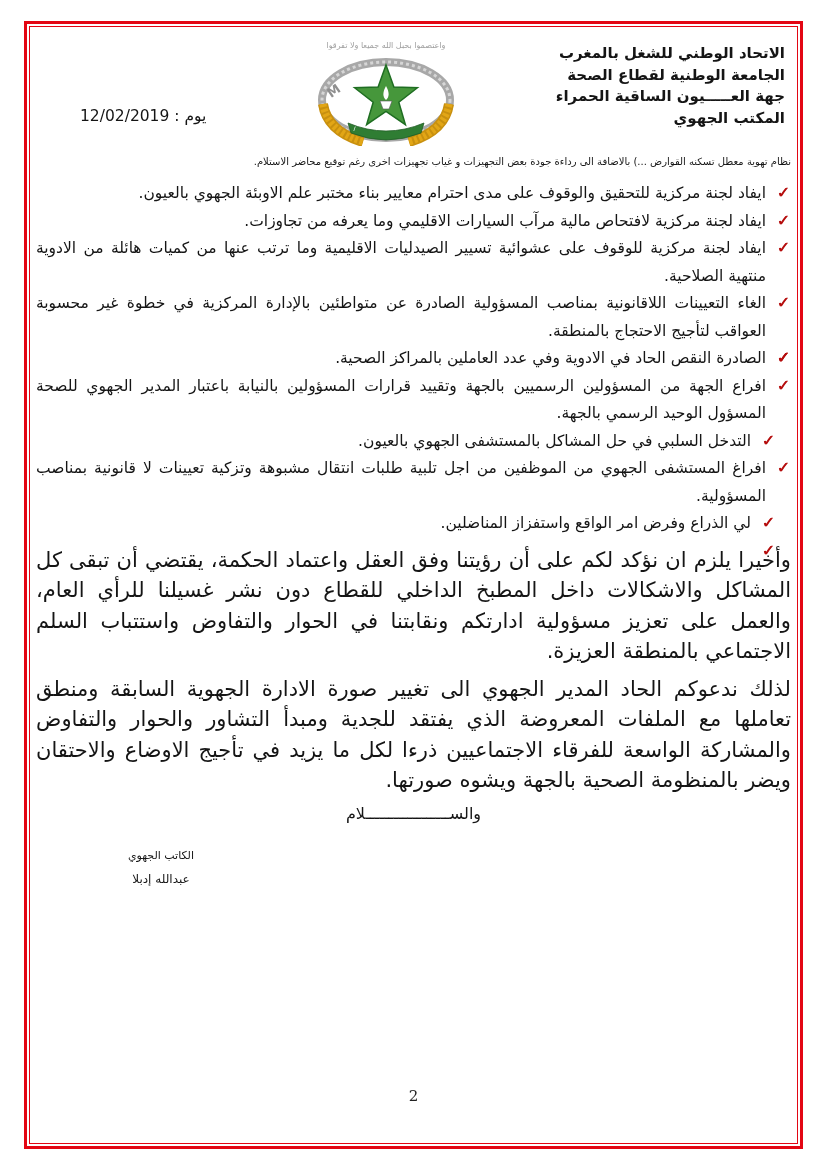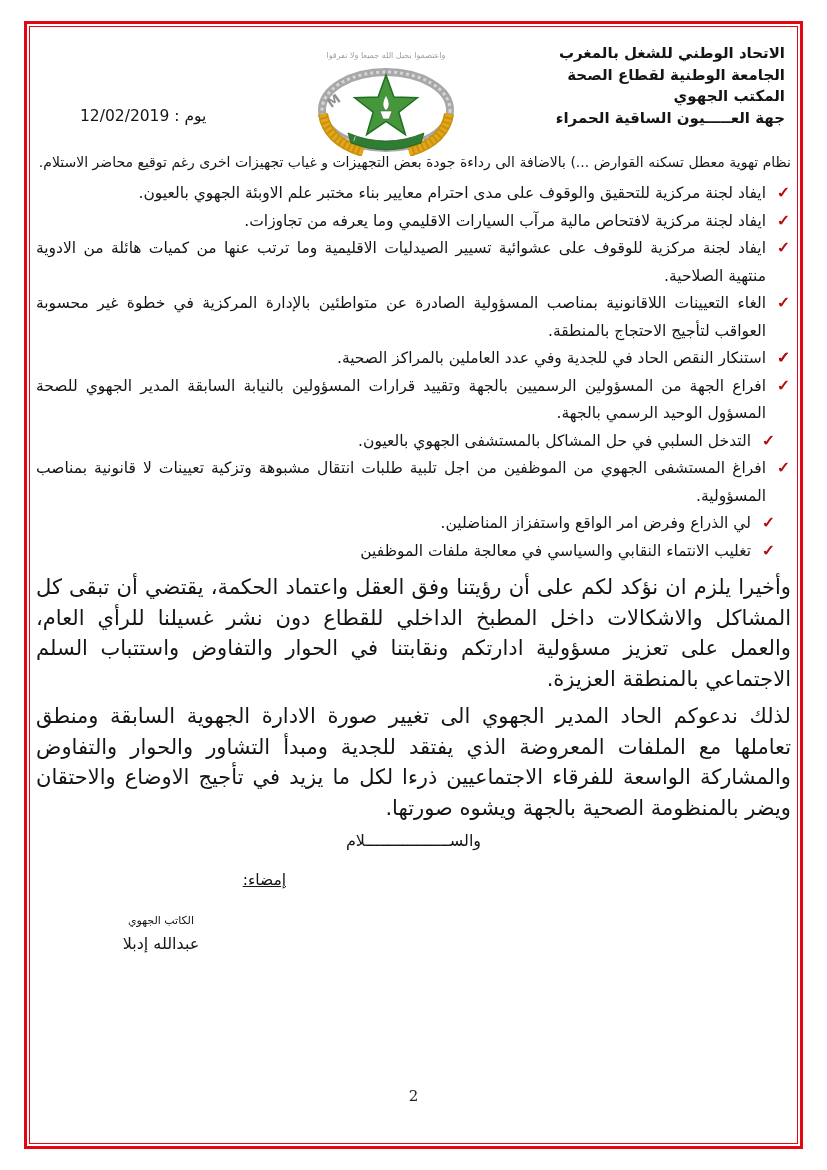--- a/index.html
+++ b/index.html
@@ -18,66 +18,66 @@
   .content{
     position:absolute;left:0;top:0;right:0;bottom:0;
     padding:4px 6px;direction:rtl;overflow:hidden;
   }
   
   .header{position:relative;height:114px;}
   .org-block{
     position:absolute;right:6px;top:12px;text-align:right;
     font-weight:bold;font-size:15px;line-height:21.5px;white-space:nowrap;
   }
-  .logo-wrap{position:absolute;left:264px;top:20px;width:172px;text-align:center;}
+  .logo-wrap{position:absolute;left:264px;top:10px;width:172px;text-align:center;}
   .calligraphy{
     font-size:8px;color:#a0a0a0;letter-spacing:.5px;white-space:nowrap;
     margin-bottom:0;direction:rtl;
   }
   .date-line{
     position:absolute;left:44px;top:76px;font-weight:normal;font-size:15.5px;
     direction:rtl;white-space:nowrap;
   }
   
-  .intro{font-size:14px;line-height:30px;text-align:justify;margin:2px 0 0;}
+  .intro{font-size:10px;line-height:30px;text-align:justify;margin:2px 0 0;}
   ul.issues{list-style:none;margin:3px 0 0;padding:0;font-size:15.5px;}
   li.issue{position:relative;padding-right:25px;line-height:27.5px;text-align:justify;}
   li.issue.indent{margin-right:15px;}
   li.issue .check{
     position:absolute;right:1px;top:-1px;color:#b50d0d;font-weight:bold;
     font-size:16px;text-shadow:.6px 0 0 #b50d0d;
   }
   .closing p{font-size:21px;line-height:30.5px;text-align:justify;margin:7px 0 0;}
   .salutation{text-align:center;font-size:16px;margin-top:5px;line-height:26px;}
   
   .sig{direction:rtl;width:250px;margin-left:0;margin-right:auto;margin-top:14px;}
   .sig-label{
     font-size:15.5px;text-decoration:underline;text-align:right;
     padding-left:150px;line-height:24px;
   }
   .sig-title{text-align:center;font-size:11px;line-height:25px;margin-top:16px;}
-  .sig-name{text-align:center;font-size:16px;line-height:22px;}
+  .sig-name{text-align:center;font-size:12px;line-height:22px;}
   .page-num{
     position:absolute;bottom:38px;left:0;right:0;text-align:center;
     font-size:15px;color:#222;font-family:"DejaVu Serif", serif;
   }
 </style>
 </head>
 <body>
 
 <div class="frame-outer">
   <div class="frame-inner">
     <div class="content">
 
       <div class="header">
         <div class="org-block">
             <div class="org-line">الاتحاد الوطني للشغل بالمغرب</div>
             <div class="org-line">الجامعة الوطنية لقطاع الصحة</div>
+            <div class="org-line">جهة العـــــيون الساقية الحمراء</div>
             <div class="org-line">المكتب الجهوي</div>
-            <div class="org-line">جهة العـــــيون الساقية الحمراء</div>
           </div>
 
         <div class="logo-wrap">
           <div class="calligraphy">واعتصموا بحبل الله جميعا ولا تفرقوا</div>
           <svg width="170" height="96" viewBox="0 0 170 96">
             <defs>
               <path id="topArc" d="M 28,54 A 60,36 0 0 1 142,54" fill="none"></path>
               <path id="bannerArc" d="M 51,80 Q 85,93 119,80" fill="none"></path>
             </defs>
 
@@ -109,37 +109,36 @@
       </div>
 
       <p class="intro">نظام تهوية معطل تسكنه القوارض ...) بالاضافة الى رداءة جودة بعض التجهيزات و غياب تجهيزات اخرى رغم توقيع محاضر الاستلام.</p>
 
       <ul class="issues">
           <li class="issue"><span class="check">✓</span><span>ايفاد لجنة مركزية للتحقيق والوقوف على مدى احترام معايير بناء مختبر علم الاوبئة الجهوي بالعيون.</span></li>
           <li class="issue"><span class="check">✓</span><span>ايفاد لجنة مركزية لافتحاص مالية مرآب السيارات الاقليمي وما يعرفه من تجاوزات.</span></li>
           <li class="issue"><span class="check">✓</span><span>ايفاد لجنة مركزية للوقوف على عشوائية تسيير الصيدليات الاقليمية وما ترتب عنها من كميات هائلة من الادوية منتهية الصلاحية.</span></li>
           <li class="issue"><span class="check">✓</span><span>الغاء التعيينات اللاقانونية بمناصب المسؤولية الصادرة عن متواطئين بالإدارة المركزية في خطوة غير محسوبة العواقب لتأجيج الاحتجاج بالمنطقة.</span></li>
           <li class="issue"><span class="check">✓</span></li>
-          <li class="issue"><span class="check">✓</span><span>استنكار النقص الحاد في للجدية وفي عدد العاملين بالمراكز الصحية.</span></li>
-          <li class="issue"><span class="check">✓</span><span>افراع الجهة من المسؤولين الرسميين بالجهة وتقييد قرارات المسؤولين بالنيابة السابقة المدير الجهوي للصحة المسؤول الوحيد الرسمي بالجهة.</span></li>
+          <li class="issue"><span class="check">✓</span><span>الصادرة النقص الحاد في الادوية وفي عدد العاملين بالمراكز الصحية.</span></li>
+          <li class="issue"><span class="check">✓</span><span>افراع الجهة من المسؤولين الرسميين بالجهة وتقييد قرارات المسؤولين بالنيابة باعتبار المدير الجهوي للصحة المسؤول الوحيد الرسمي بالجهة.</span></li>
           <li class="issue indent"><span class="check">✓</span><span>التدخل السلبي في حل المشاكل بالمستشفى الجهوي بالعيون.</span></li>
           <li class="issue"><span class="check">✓</span><span>افراغ المستشفى الجهوي من الموظفين من اجل تلبية طلبات انتقال مشبوهة وتزكية تعيينات لا قانونية بمناصب المسؤولية.</span></li>
           <li class="issue indent"><span class="check">✓</span><span>لي الذراع وفرض امر الواقع واستفزاز المناضلين.</span></li>
-          <li class="issue indent"><span class="check">✓</span><span>تغليب الانتماء النقابي والسياسي في معالجة ملفات الموظفين</span></li>
+          <li class="issue indent"><span class="check">✓</span></li>
         </ul>
 
       <div class="closing">
           <p>وأخيرا يلزم ان نؤكد لكم على أن رؤيتنا وفق العقل واعتماد الحكمة، يقتضي أن تبقى كل المشاكل والاشكالات داخل المطبخ الداخلي للقطاع دون نشر غسيلنا للرأي العام، والعمل على تعزيز مسؤولية ادارتكم ونقابتنا في الحوار والتفاوض واستتباب السلم الاجتماعي بالمنطقة العزيزة.</p>
           <p>لذلك ندعوكم الحاد المدير الجهوي الى تغيير صورة الادارة الجهوية السابقة ومنطق تعاملها مع الملفات المعروضة الذي يفتقد للجدية ومبدأ التشاور والحوار والتفاوض والمشاركة الواسعة للفرقاء الاجتماعيين ذرءا لكل ما يزيد في تأجيج الاوضاع والاحتقان ويضر بالمنظومة الصحية بالجهة ويشوه صورتها.</p>
         </div>
 
       <div class="salutation">والســــــــــــــــــلام</div>
 
       <div class="sig">
-        <div class="sig-label">إمضاء:</div>
         <div class="sig-title">الكاتب الجهوي</div>
         <div class="sig-name">عبدالله إدبلا</div>
       </div>
 
       <div class="page-num">2</div>
 
     </div>
   </div>
 </div>
 

